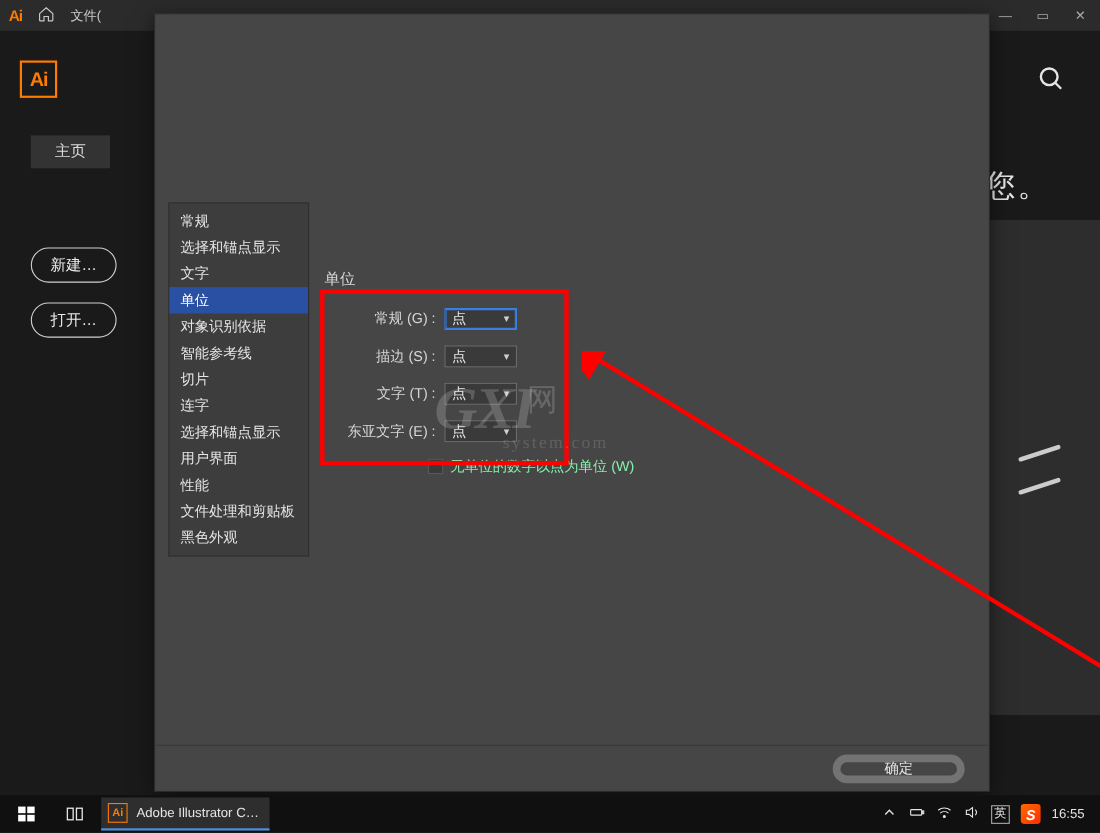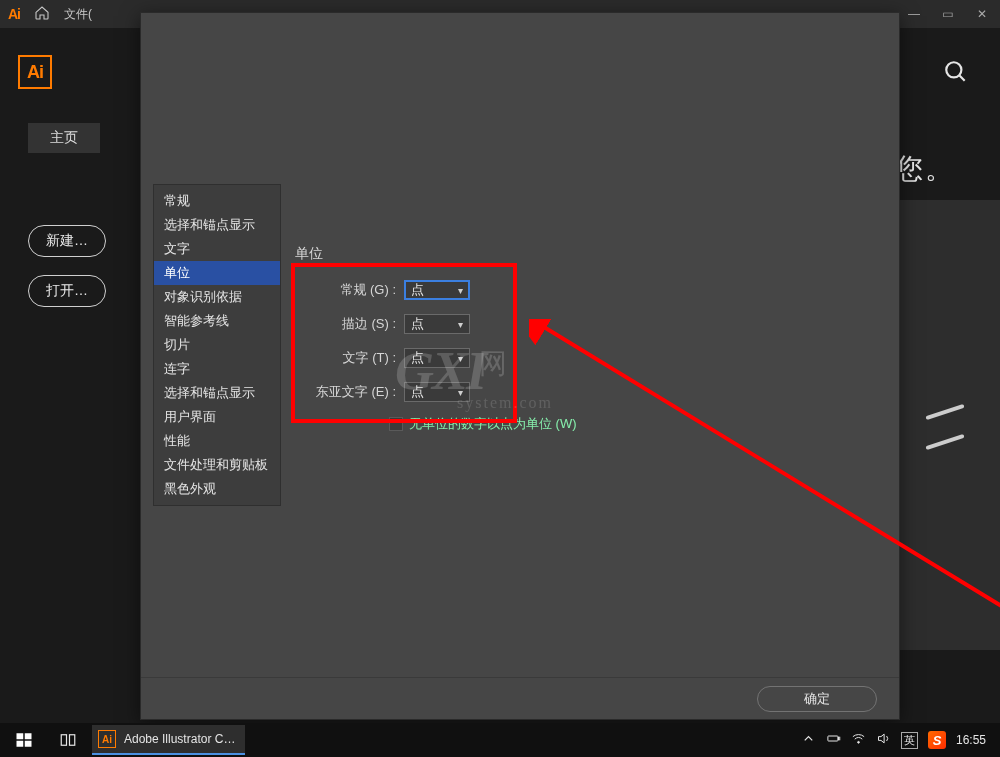--- a/index.html
+++ b/index.html
@@ -195,21 +195,21 @@
   .arrow-svg { position: absolute; top: 90px; left: 240px; pointer-events: none; }
   
   .prefs-footer {
     height: 42px;
     display: flex; align-items: center; justify-content: flex-end;
     padding-right: 22px;
     border-top: 1px solid #3a3a3a;
   }
   .ok-btn {
     min-width: 120px; height: 26px;
-    border: 1px solid #737373; border-radius: 13px;
+    border: 7px solid #737373; border-radius: 13px;
     background: transparent;
     color: #e5e5e5; font-size: 13px;
     display: flex; align-items: center; justify-content: center;
   }
   
   .taskbar {
     position: absolute; bottom: 0; left: 0; right: 0;
     height: 34px;
     background: #101010;
     display: flex; align-items: center;

